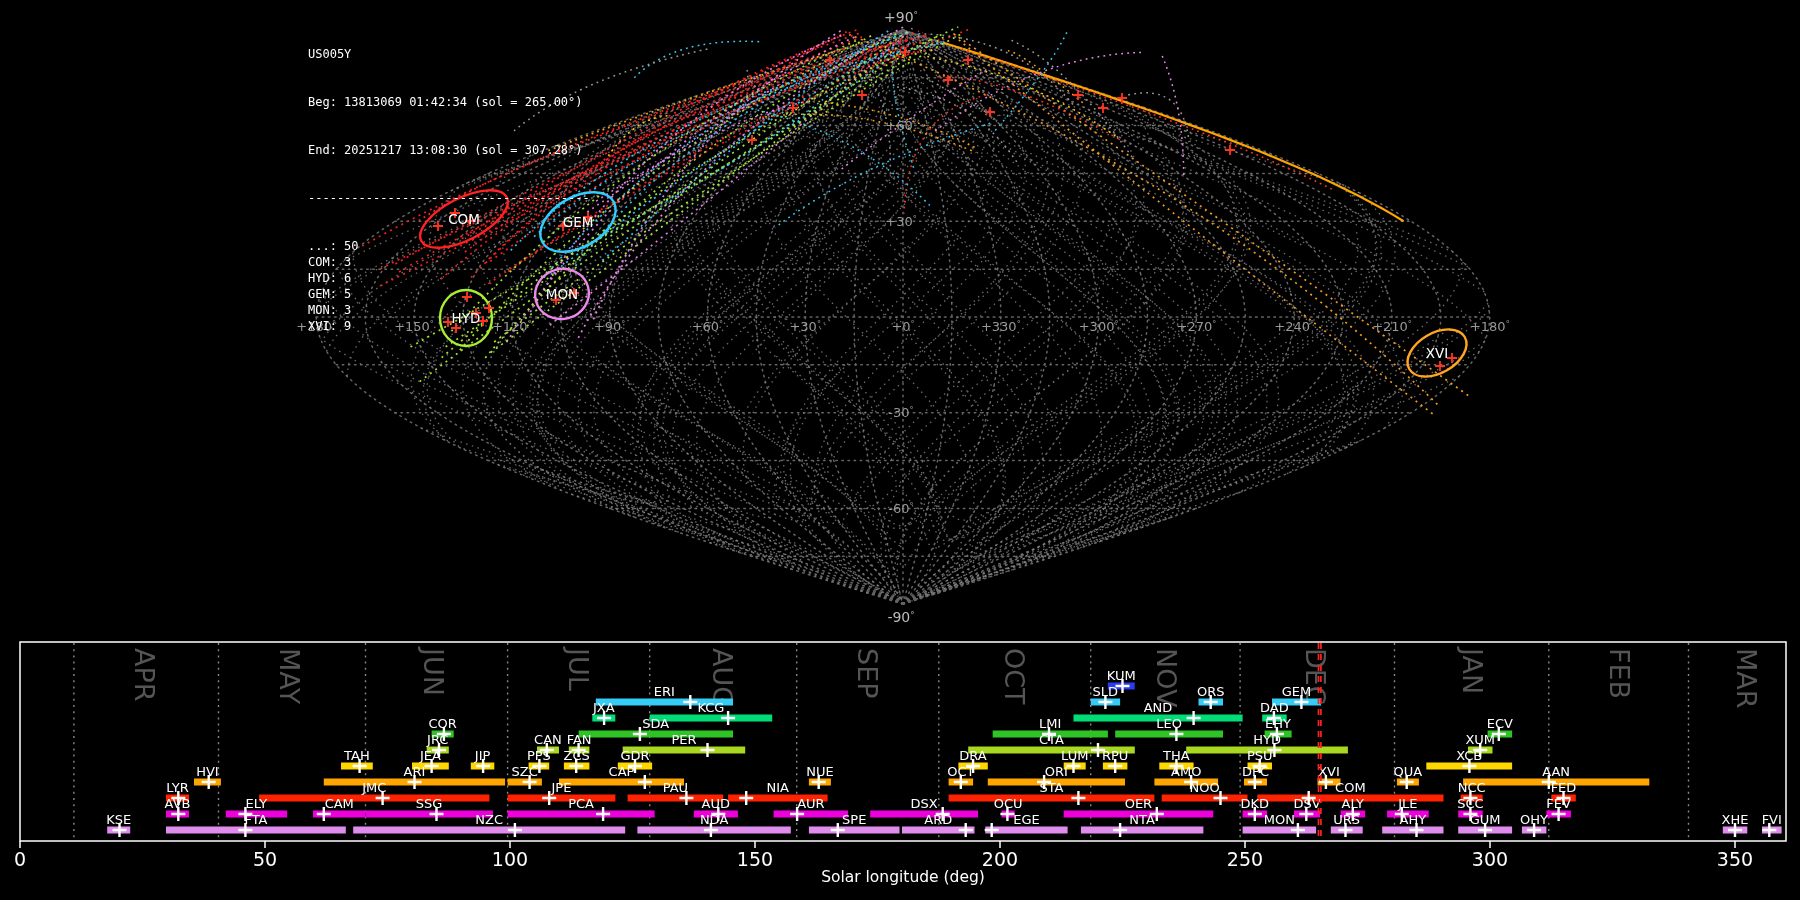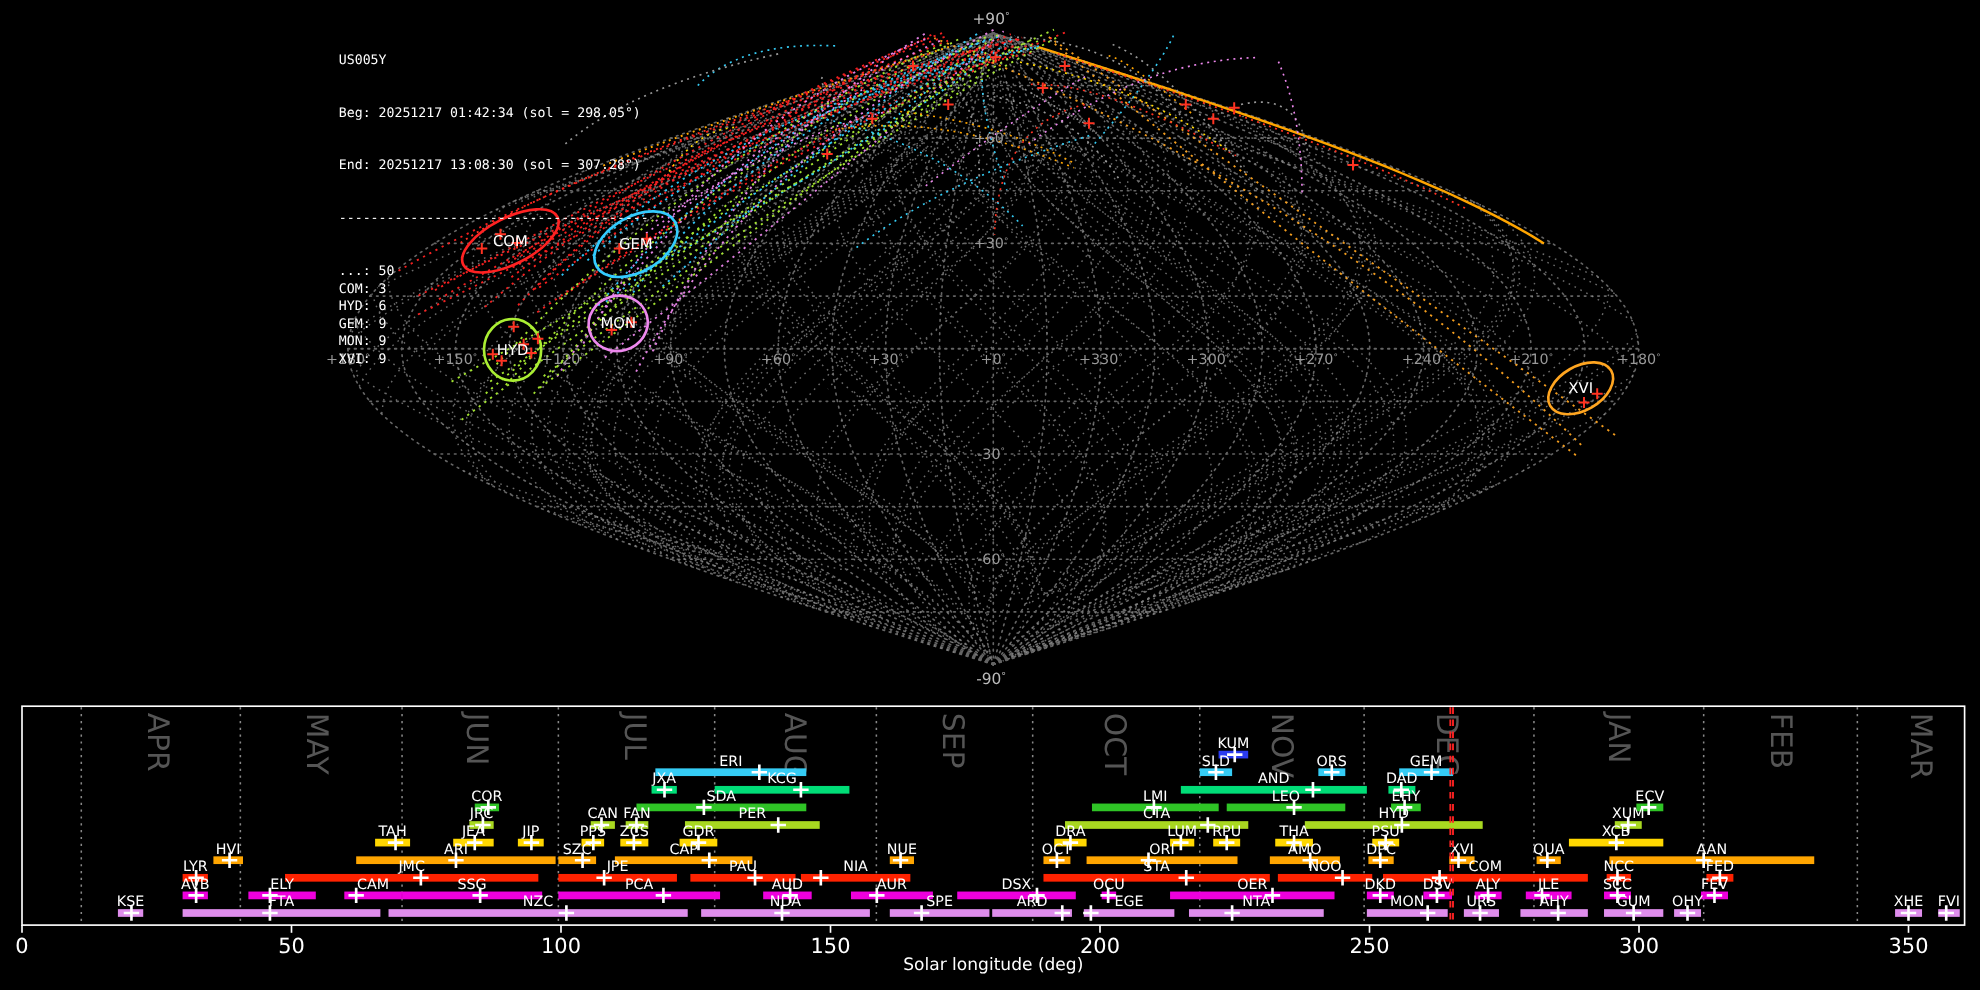--- a/index.html
+++ b/index.html
@@ -754,18 +754,18 @@
           <path d="M1490 841 V848" stroke="#ffffff" stroke-width="1.5"></path>
           <text x="1490" y="866" font-size="19" fill="#ffffff" text-anchor="middle" font-family="&quot;DejaVu Sans&quot;,sans-serif">300</text>
           <path d="M1735.0000000000002 841 V848" stroke="#ffffff" stroke-width="1.5"></path>
           <text x="1735.0000000000002" y="866" font-size="19" fill="#ffffff" text-anchor="middle" font-family="&quot;DejaVu Sans&quot;,sans-serif">350</text>
           <text x="903" y="882" font-size="15.5" fill="#ffffff" text-anchor="middle" font-family="&quot;DejaVu Sans&quot;,sans-serif">Solar longitude (deg)</text>
         </g>
       </g>
     </svg>
   <div id="info">
     <div>US005Y</div>
-    <div>Beg: 20251217 01:42:34 (sol = 298.05°)</div>
+    <div>Beg: 13813069 01:42:34 (sol = 265.00°)</div>
     <div>End: 20251217 13:08:30 (sol = 307.28°)</div>
     <div>---------------------------------------</div>
-    <div id="counts"><div>...: 50</div><div>COM: 3</div><div>HYD: 6</div><div>GEM: 9</div><div>MON: 9</div><div>XVI: 9</div></div>
+    <div id="counts"><div>...: 50</div><div>COM: 3</div><div>HYD: 6</div><div>GEM: 5</div><div>MON: 3</div><div>XVI: 9</div></div>
   </div>
 </div>
 
 </body></html>

